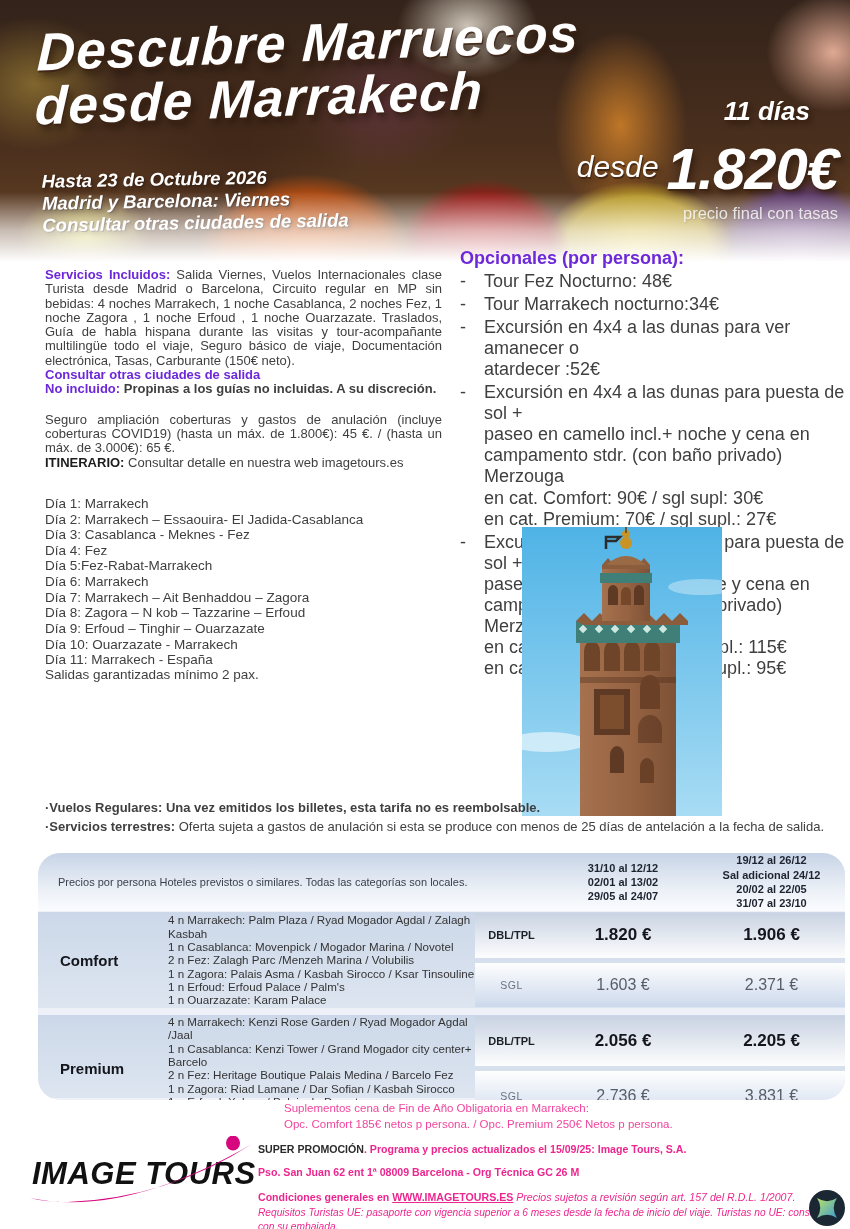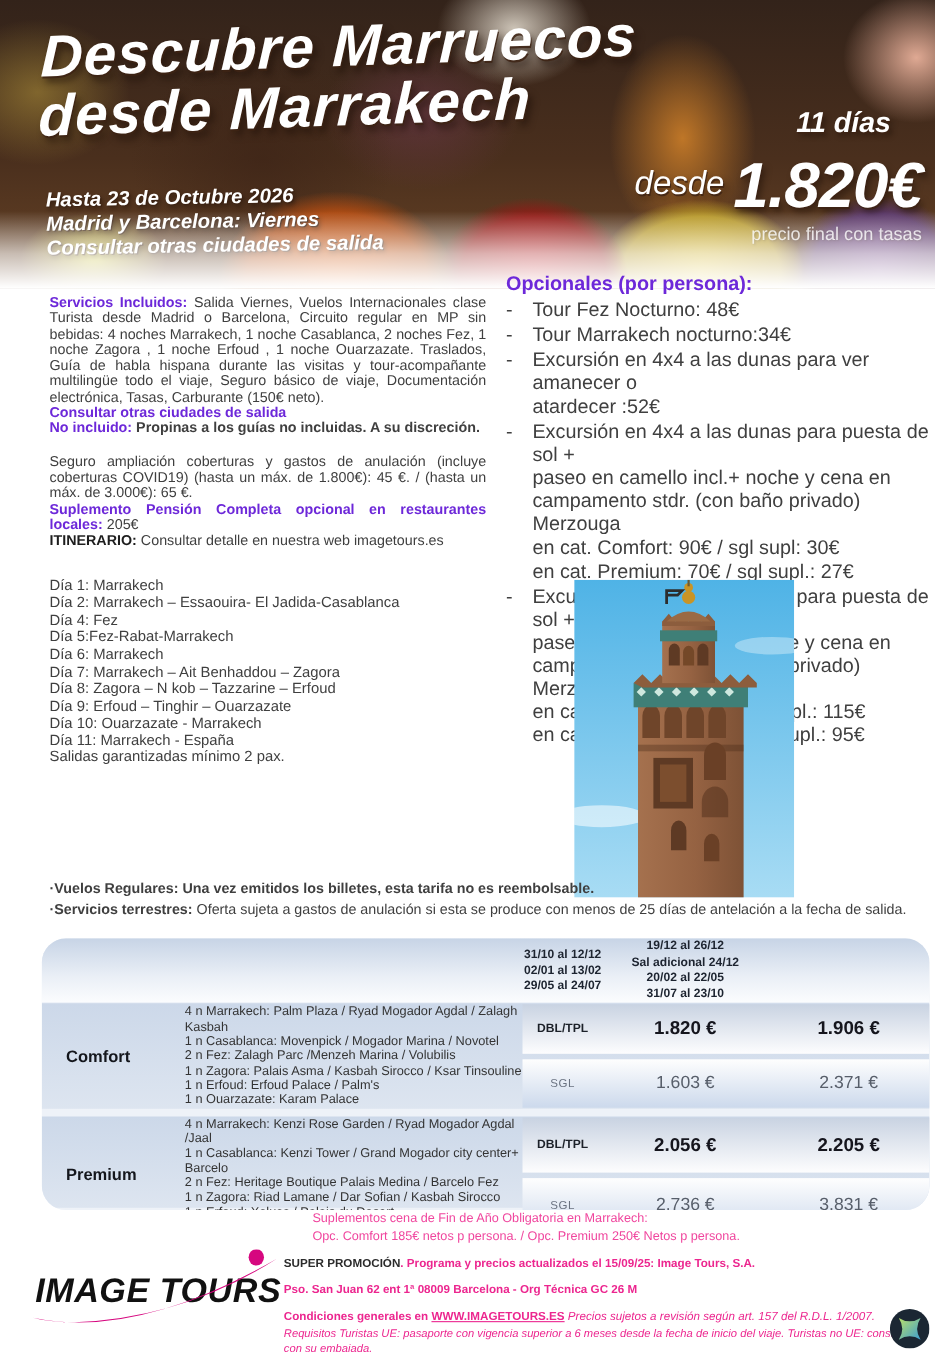--- a/index.html
+++ b/index.html
@@ -125,25 +125,25 @@
       <div class="hero-pricenote">precio final con tasas</div>
     </div>
     <div class="hero-fade"></div>
   </header>
 
   <section class="col-left">
     <p class="just"><strong class="magenta">Servicios Incluidos:</strong><span> Salida Viernes, Vuelos Internacionales clase Turista desde Madrid o Barcelona, Circuito regular en MP sin bebidas: 4 noches Marrakech, 1 noche Casablanca, 2 noches Fez, 1 noche Zagora , 1 noche Erfoud , 1 noche Ouarzazate. Traslados, Guía de habla hispana durante las visitas y tour-acompañante multilingüe todo el viaje, Seguro básico de viaje, Documentación electrónica, Tasas, Carburante (150€ neto).</span></p>
     <p class="mt14 magenta bold">Consultar otras ciudades de salida</p>
     <p class="just mt14"><strong class="magenta">No incluido:</strong><strong> Propinas a los guías no incluidas. A su discreción.</strong></p>
     <p class="just" style="margin-top:16px">Seguro ampliación coberturas y gastos de anulación (incluye coberturas COVID19)  (hasta un máx. de 1.800€): 45 €. / (hasta un máx. de 3.000€): 65 €.</p>
-    <p class="just mt24"><strong class="magenta">Suplemento Pensión Completa opcional en restaurantes locales:</strong><span> 205€</span></p>
     <p class="mt18"><strong style="color:#1d1d1d">ITINERARIO:</strong><span> Consultar detalle en nuestra web imagetours.es</span></p>
     <div class="itin">
       <div>Día 1: Marrakech</div>
       <div>Día 2: Marrakech – Essaouira- El Jadida-Casablanca</div>
+      <div>Día 3: Casablanca - Meknes - Fez</div>
       <div>Día 4: Fez</div>
       <div>Día 5:Fez-Rabat-Marrakech</div>
       <div>Día 6: Marrakech</div>
       <div>Día 7: Marrakech – Ait Benhaddou – Zagora</div>
       <div>Día 8: Zagora – N kob – Tazzarine – Erfoud</div>
       <div>Día 9: Erfoud – Tinghir – Ouarzazate</div>
       <div>Día 10: Ouarzazate - Marrakech</div>
       <div>Día 11: Marrakech - España</div>
     </div>
     <p class="mt14" style="font-size:13.5px">Salidas garantizadas mínimo 2 pax.</p>
@@ -243,20 +243,21 @@
     <path d="M84 22 v-12 h14 l-4 4 h-10" fill="none" stroke="#2c2c2c" stroke-width="2.5"></path>
   </svg>
 
   <section class="notes">
     <div><strong>·Vuelos Regulares: Una vez emitidos los billetes, esta tarifa no es reembolsable.</strong></div>
     <div><strong>·Servicios terrestres:</strong><span> Oferta sujeta a gastos de anulación si esta se produce con menos de 25 días de antelación a la fecha de  salida.</span></div>
   </section>
 
   <section class="ptable">
     <div class="pt-head">
+      <div class="pt-intro">Precios por persona Hoteles previstos o similares. Todas las categorías son locales.</div>
       <div></div>
       <div class="pt-season">31/10 al 12/12
 02/01 al 13/02
 29/05 al 24/07</div>
       <div class="pt-season">19/12 al 26/12
 Sal adicional 24/12
 20/02 al 22/05
 31/07 al 23/10</div>
     </div>
 

